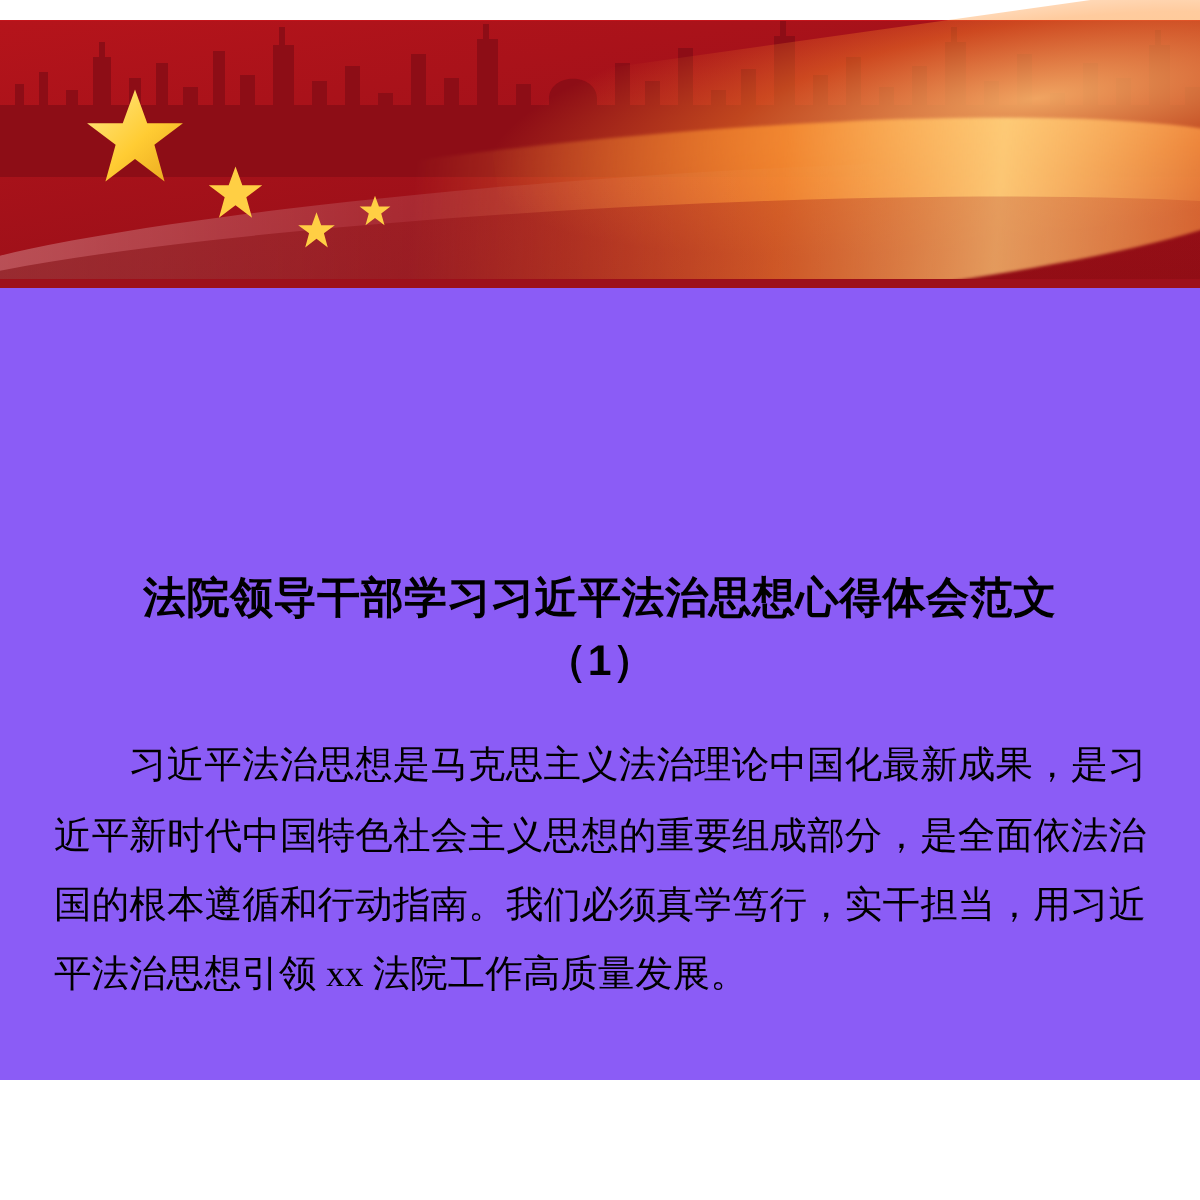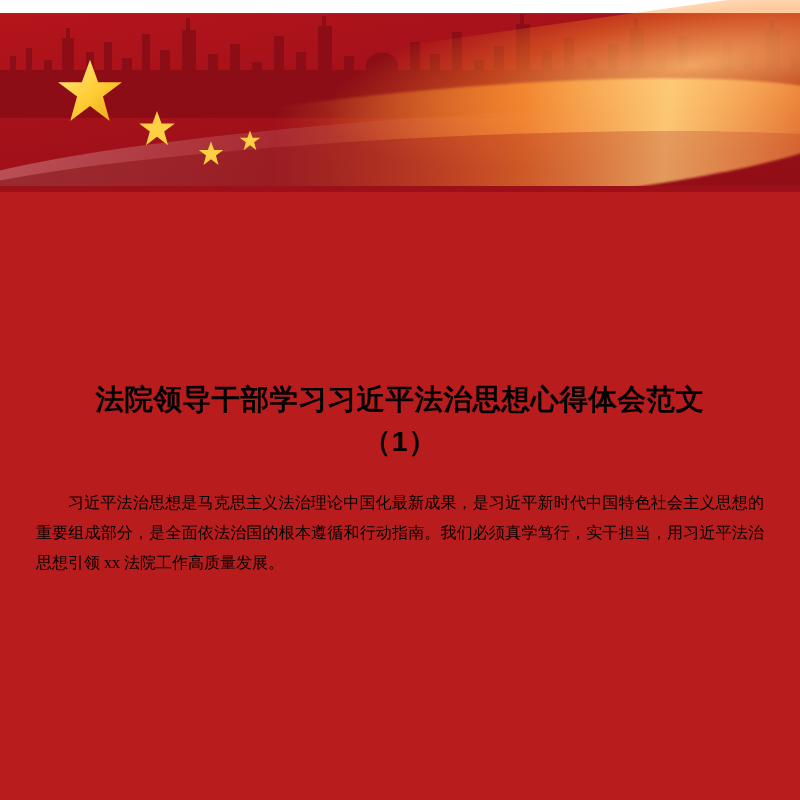--- a/index.html
+++ b/index.html
@@ -3,23 +3,23 @@
 <meta charset="utf-8">
 <style>
   html, body {
     margin: 0;
     padding: 0;
     background: #ffffff;
   }
   .page {
     position: relative;
     width: 800px;
-    height: 800px;
+    height: 720px;
     overflow: hidden;
-    background: #b91c1c;
+    background: #8b5cf6;
     font-family: "Liberation Serif", serif;
   }
 
   
   .banner {
     position: absolute;
     top: 0;
     left: 0;
     width: 800px;
     height: 192px;
@@ -126,21 +126,21 @@
     letter-spacing: 0.5px;
   }
   .doc-title .line2 {
     display: block;
   }
   .doc-body {
     margin-top: 26px;
   }
   .para {
     margin: 0 0 4px 0;
-    font-size: 16px;
+    font-size: 25px;
     line-height: 1.85;
     color: #000000;
     text-align: justify;
     text-indent: 2em;
     font-family: "Liberation Serif", serif;
   }
   .para b {
     font-family: "Liberation Sans", sans-serif;
     font-weight: bold;
   }

